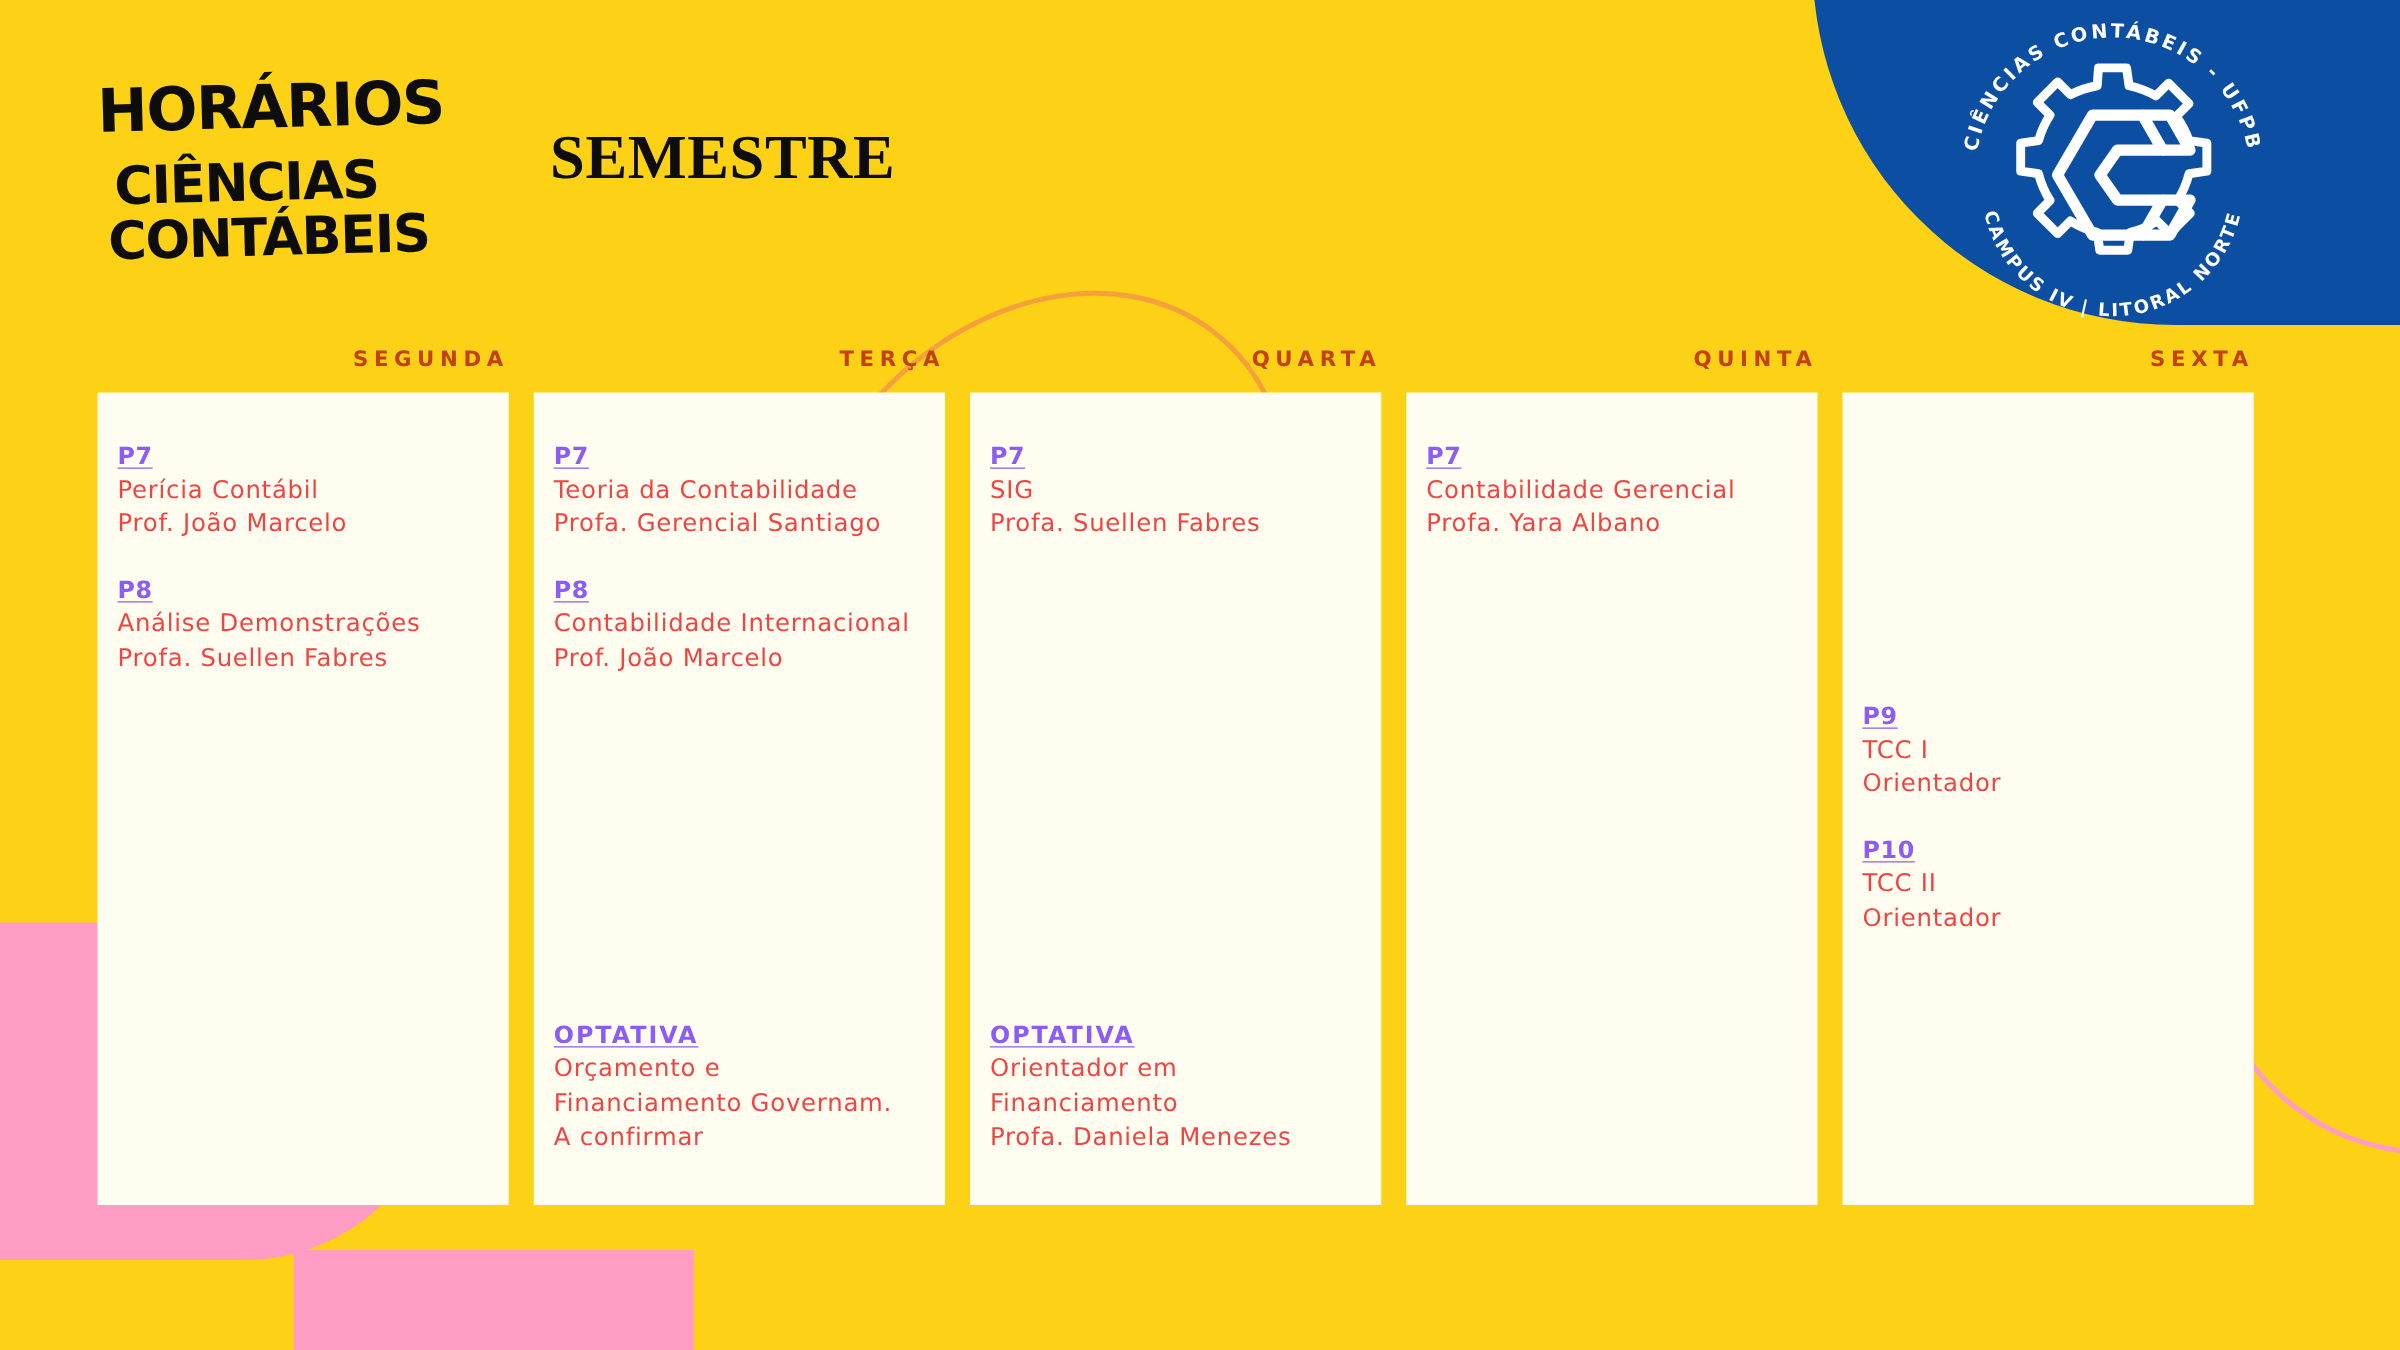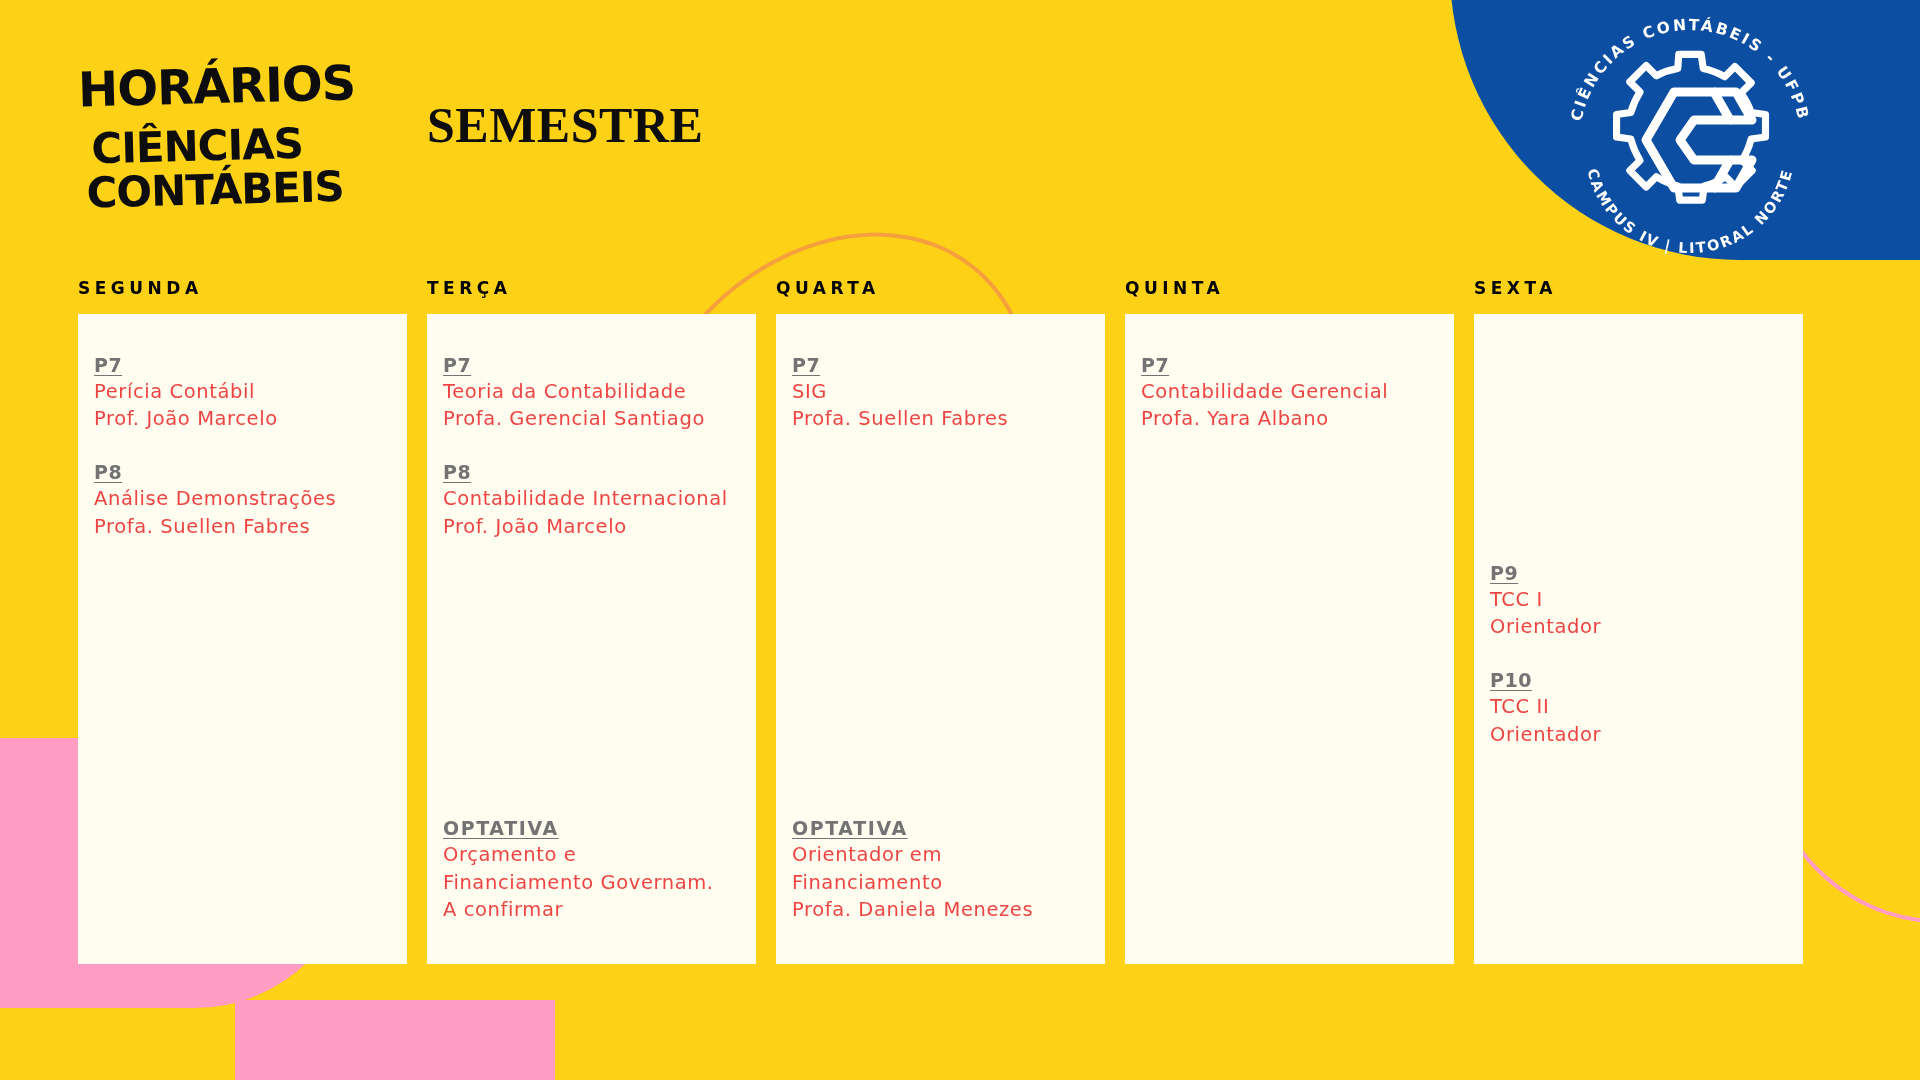--- a/index.html
+++ b/index.html
@@ -67,54 +67,54 @@
   .t-ciencias{
     font-family:"DejaVu Sans",sans-serif;
     font-weight:bold;font-size:42px;color:#0D0D0D;
     letter-spacing:-1px;line-height:1.05;
     margin-top:14px;margin-left:14px;
     transform:rotate(-1.5deg);
   }
   .t-ciencias div:last-child{margin-left:-6px;}
 
   .semester{
-    position:absolute;left:427px;top:95px;
+    position:absolute;left:440px;top:95px;
     font-family:"Liberation Serif",serif;
     font-weight:bold;font-size:50px;color:#0D0D0D;
     line-height:1.22;letter-spacing:.5px;
   }
 
   
   .grid{
     position:absolute;left:78px;top:278px;
     width:1725px;
     display:flex;gap:20px;
   }
   .col{flex:1 1 0;min-width:0;}
   .day{
-    text-align:left;
+    text-align:right;
     font-family:"DejaVu Sans",sans-serif;
     font-weight:bold;font-size:17px;
-    letter-spacing:4.5px;color:#000000;
+    letter-spacing:4.5px;color:#c2410c;
     margin-bottom:16px;
   }
   .card{
     background:#FFFDF0;
     height:650px;
     padding:40px 16px 0 16px;
     box-sizing:border-box;
     position:relative;
   }
   .cardbody{display:flex;flex-direction:column;height:100%;}
 
   .entry{margin-bottom:28px;}
   .entry.last{margin-bottom:0;}
   .period{
     font-family:"DejaVu Sans",sans-serif;
-    font-weight:bold;font-size:19px;color:#737373;
+    font-weight:bold;font-size:19px;color:#8b5cf6;
     text-decoration:underline;text-underline-offset:3px;
     letter-spacing:.5px;line-height:1.25;
     display:inline-block;
   }
   .subject,.teacher{
     font-family:"DejaVu Sans",sans-serif;
     font-size:19.5px;color:#ef4444;
     letter-spacing:.6px;line-height:1.42;
     font-weight:400;
   }

